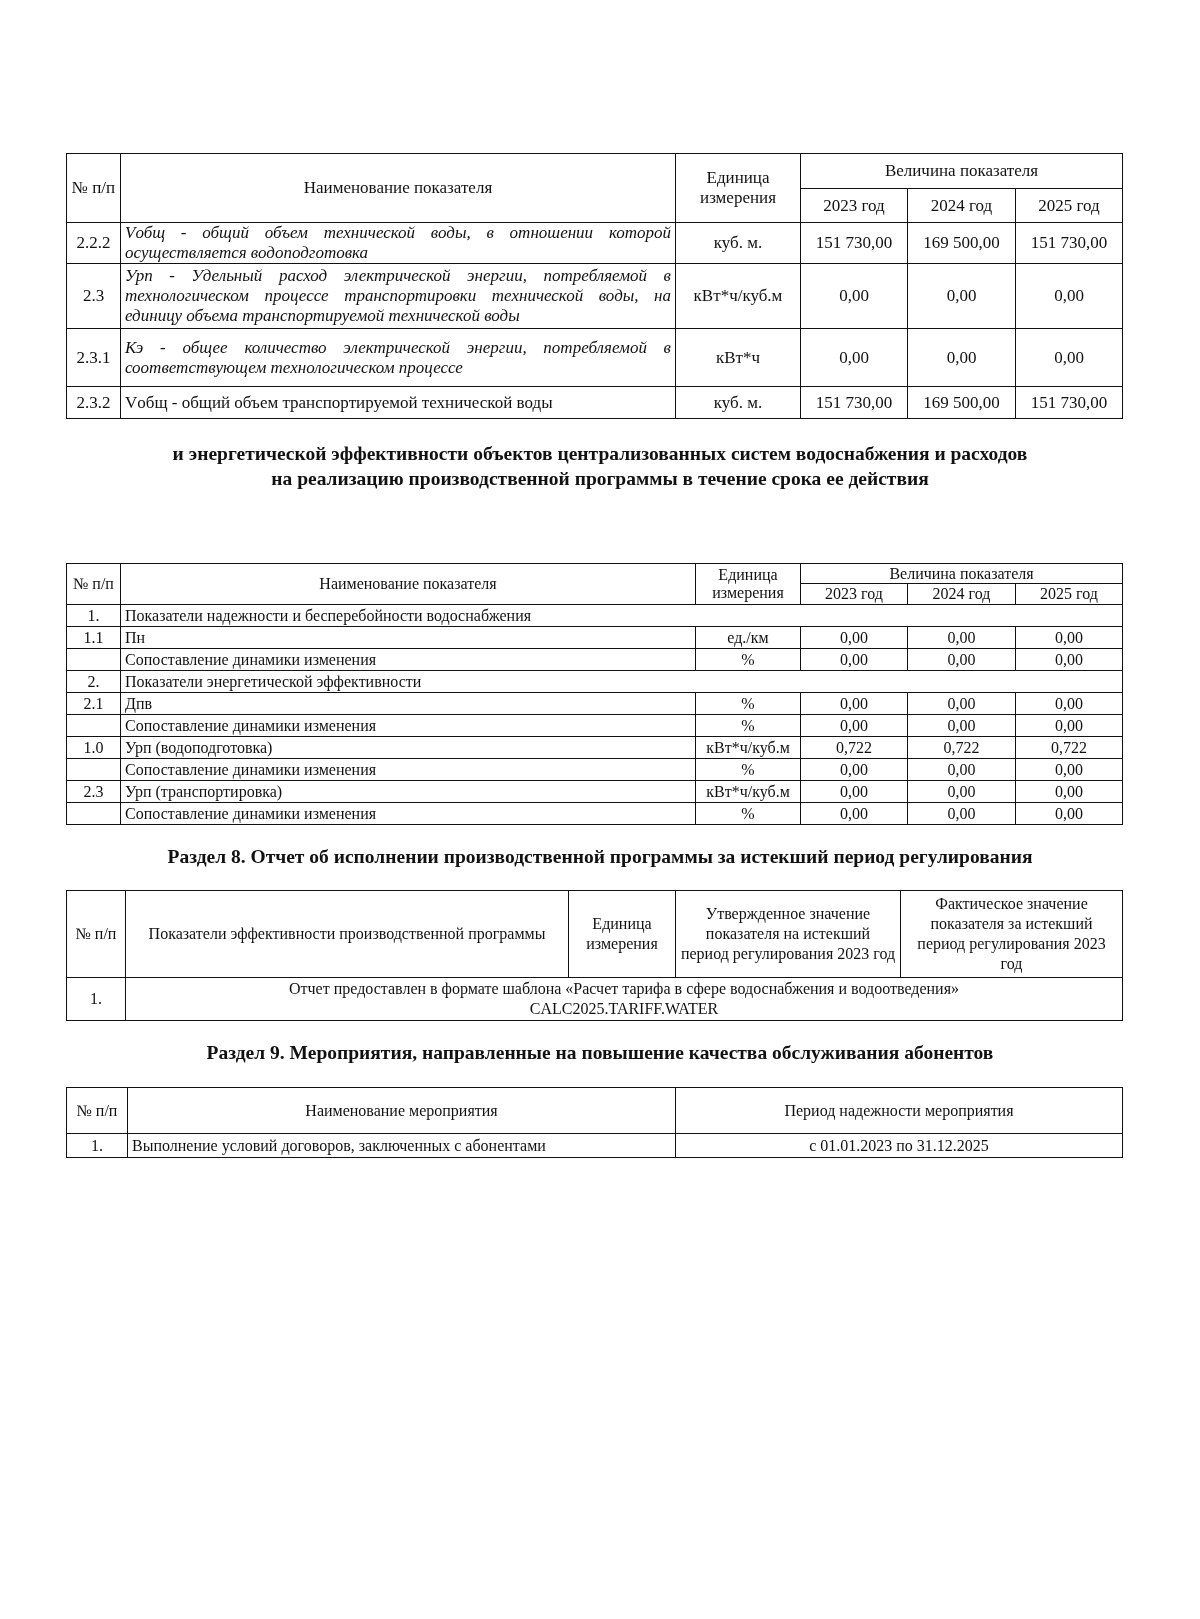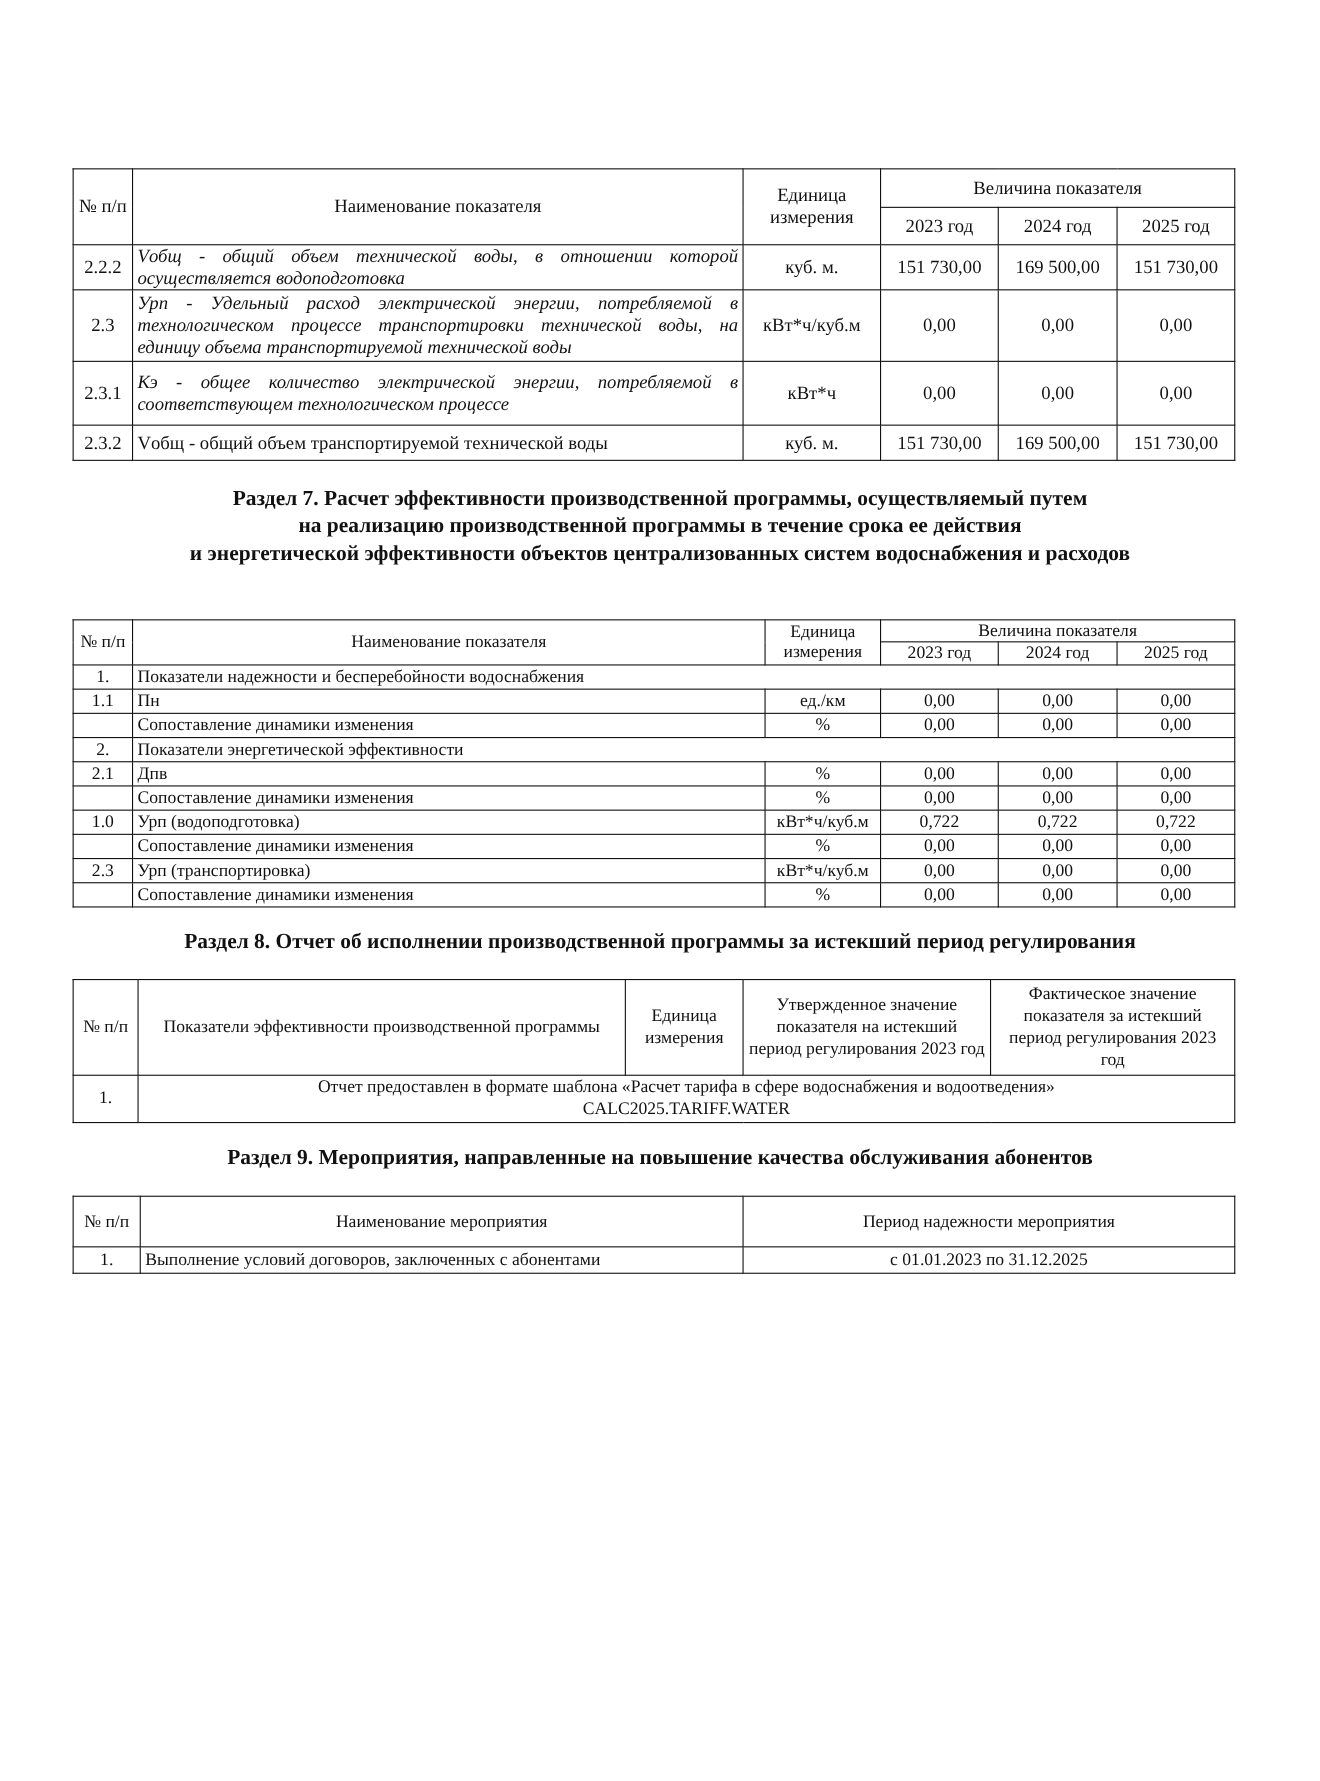--- a/index.html
+++ b/index.html
@@ -70,23 +70,22 @@
     <td class="l">Vобщ - общий объем транспортируемой технической воды</td>
     <td class="c">куб. м.</td>
     <td class="c">151 730,00</td>
     <td class="c">169 500,00</td>
     <td class="c">151 730,00</td>
   </tr>
 </tbody>
   </table>
 
 <div class="title" style="top:441px;">
-  <div>Раздел 7. Расчет эффективности производственной программы, осуществляемый путем</div>
+  <div>и энергетической эффективности объектов централизованных систем водоснабжения и расходов</div>
   <div>на реализацию производственной программы в течение срока ее действия</div>
-  <div>и энергетической эффективности объектов централизованных систем водоснабжения и расходов</div>
 </div>
 
 <table class="t2">
   <colgroup>
     <col style="width:54px">
       <col style="width:575px">
       <col style="width:105px">
     <col style="width:107px">
       <col style="width:108px">
       <col style="width:107px">

